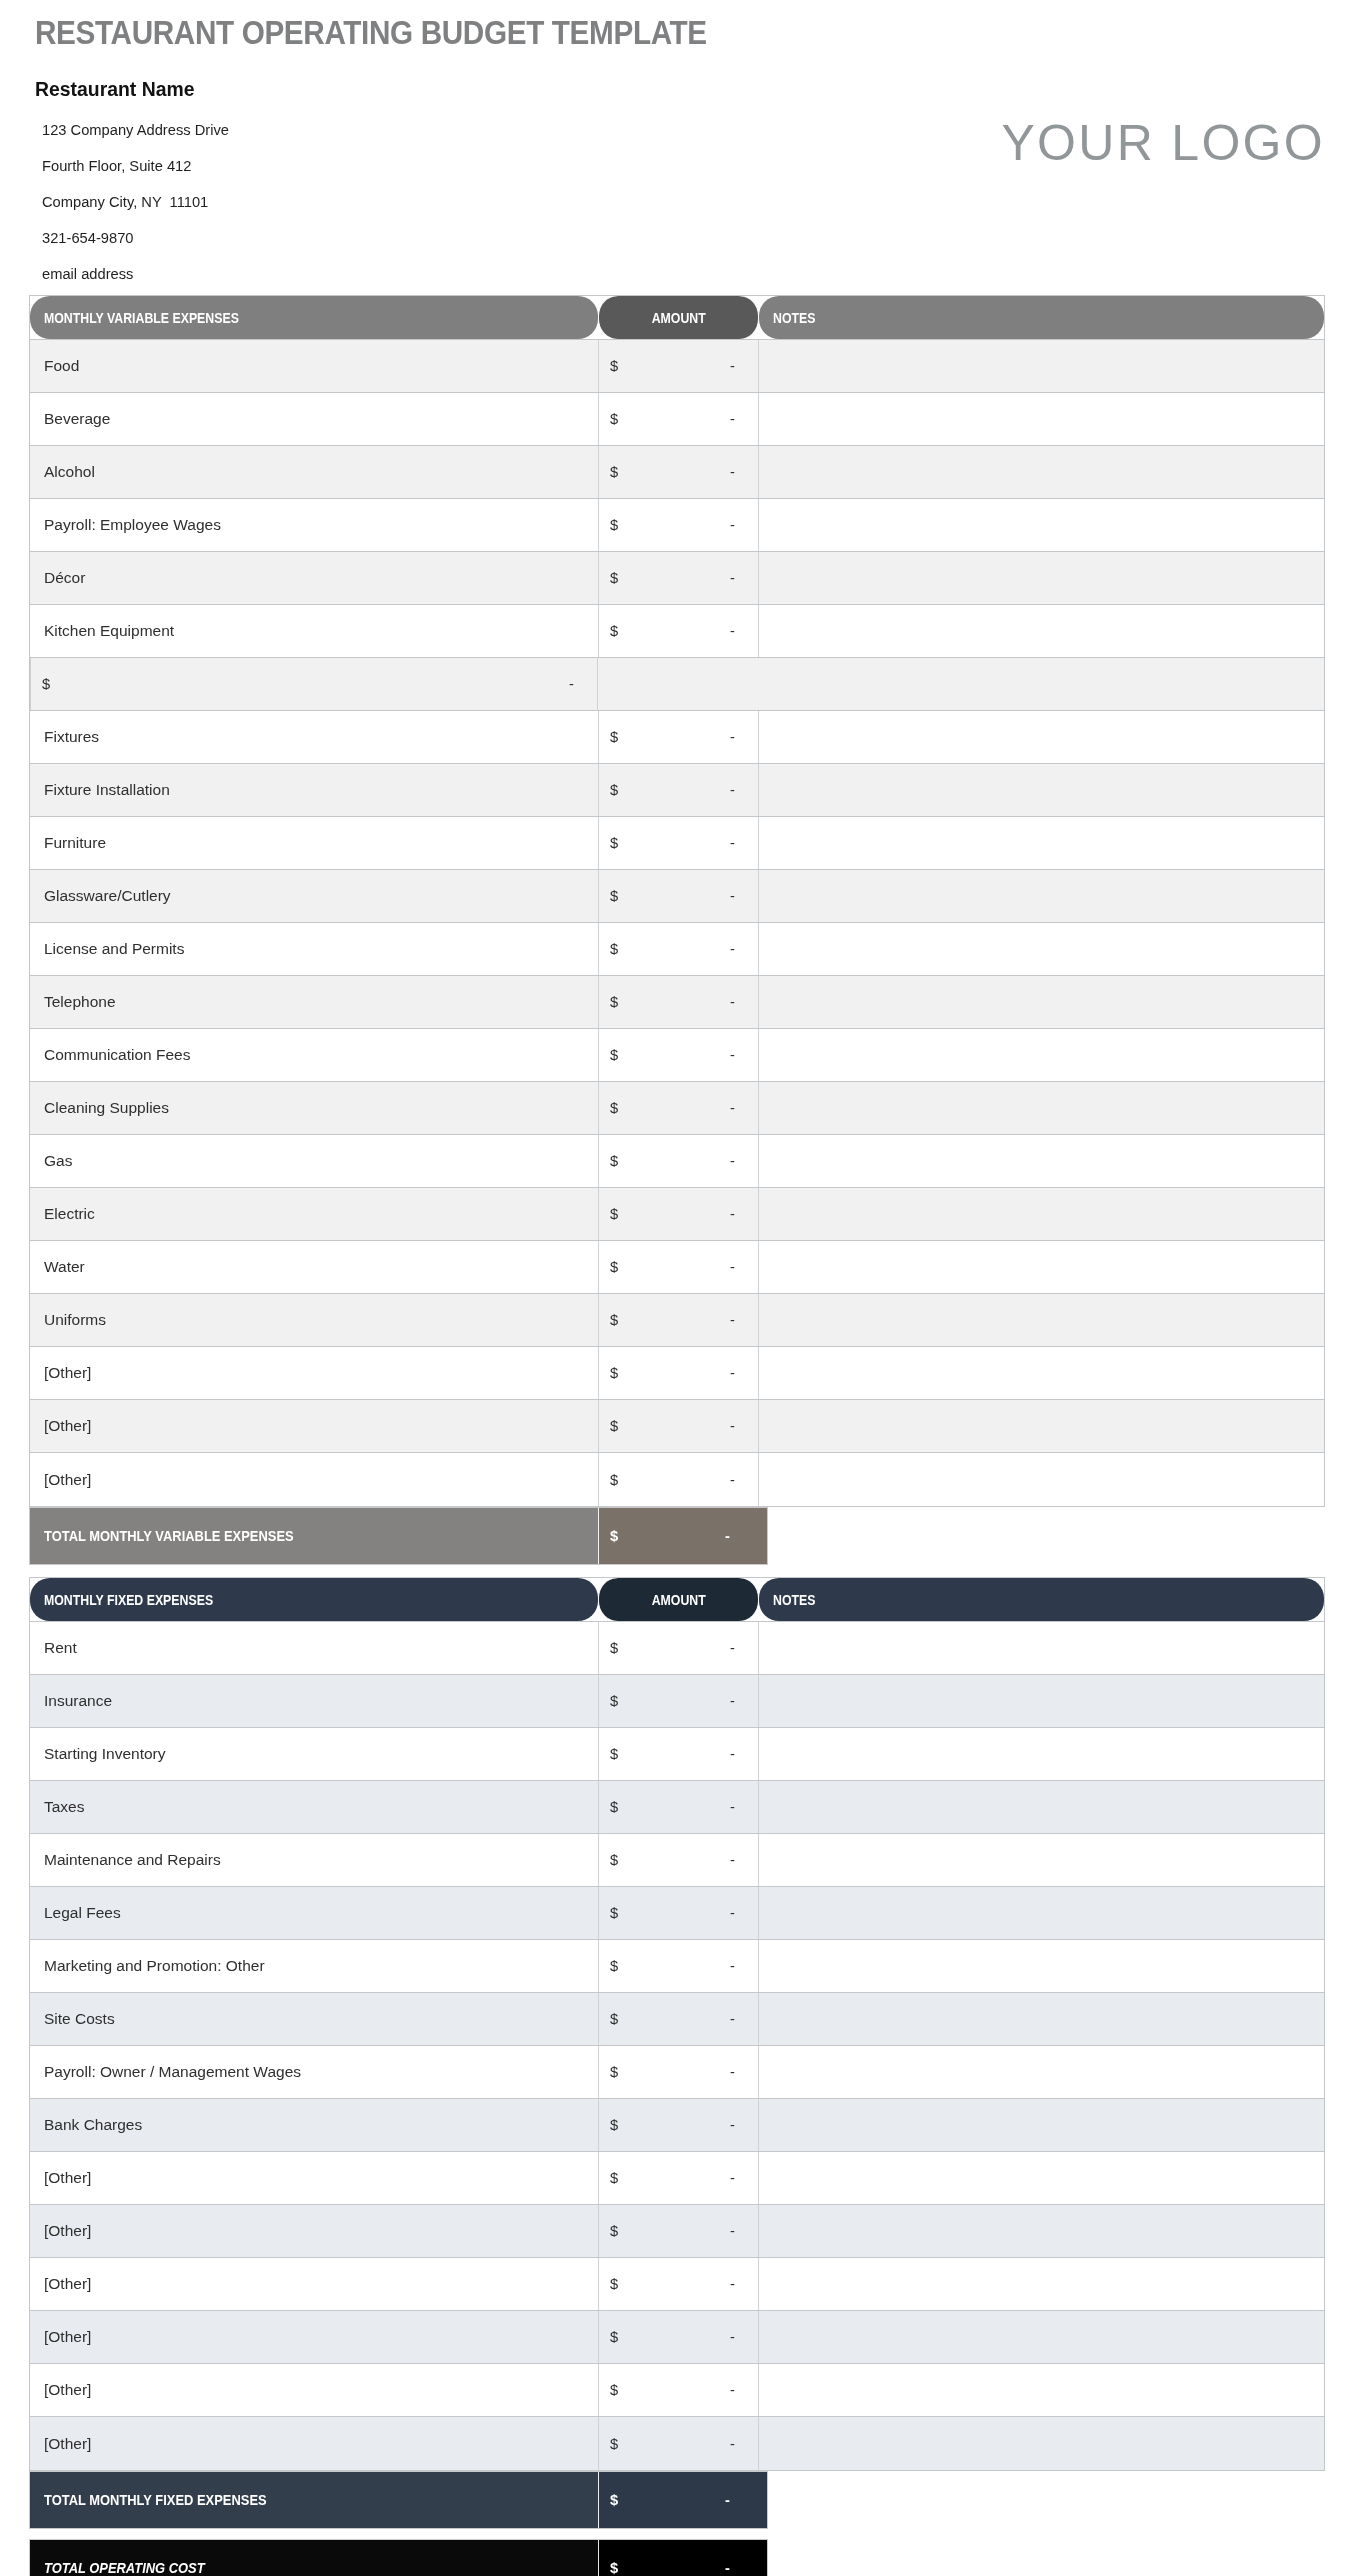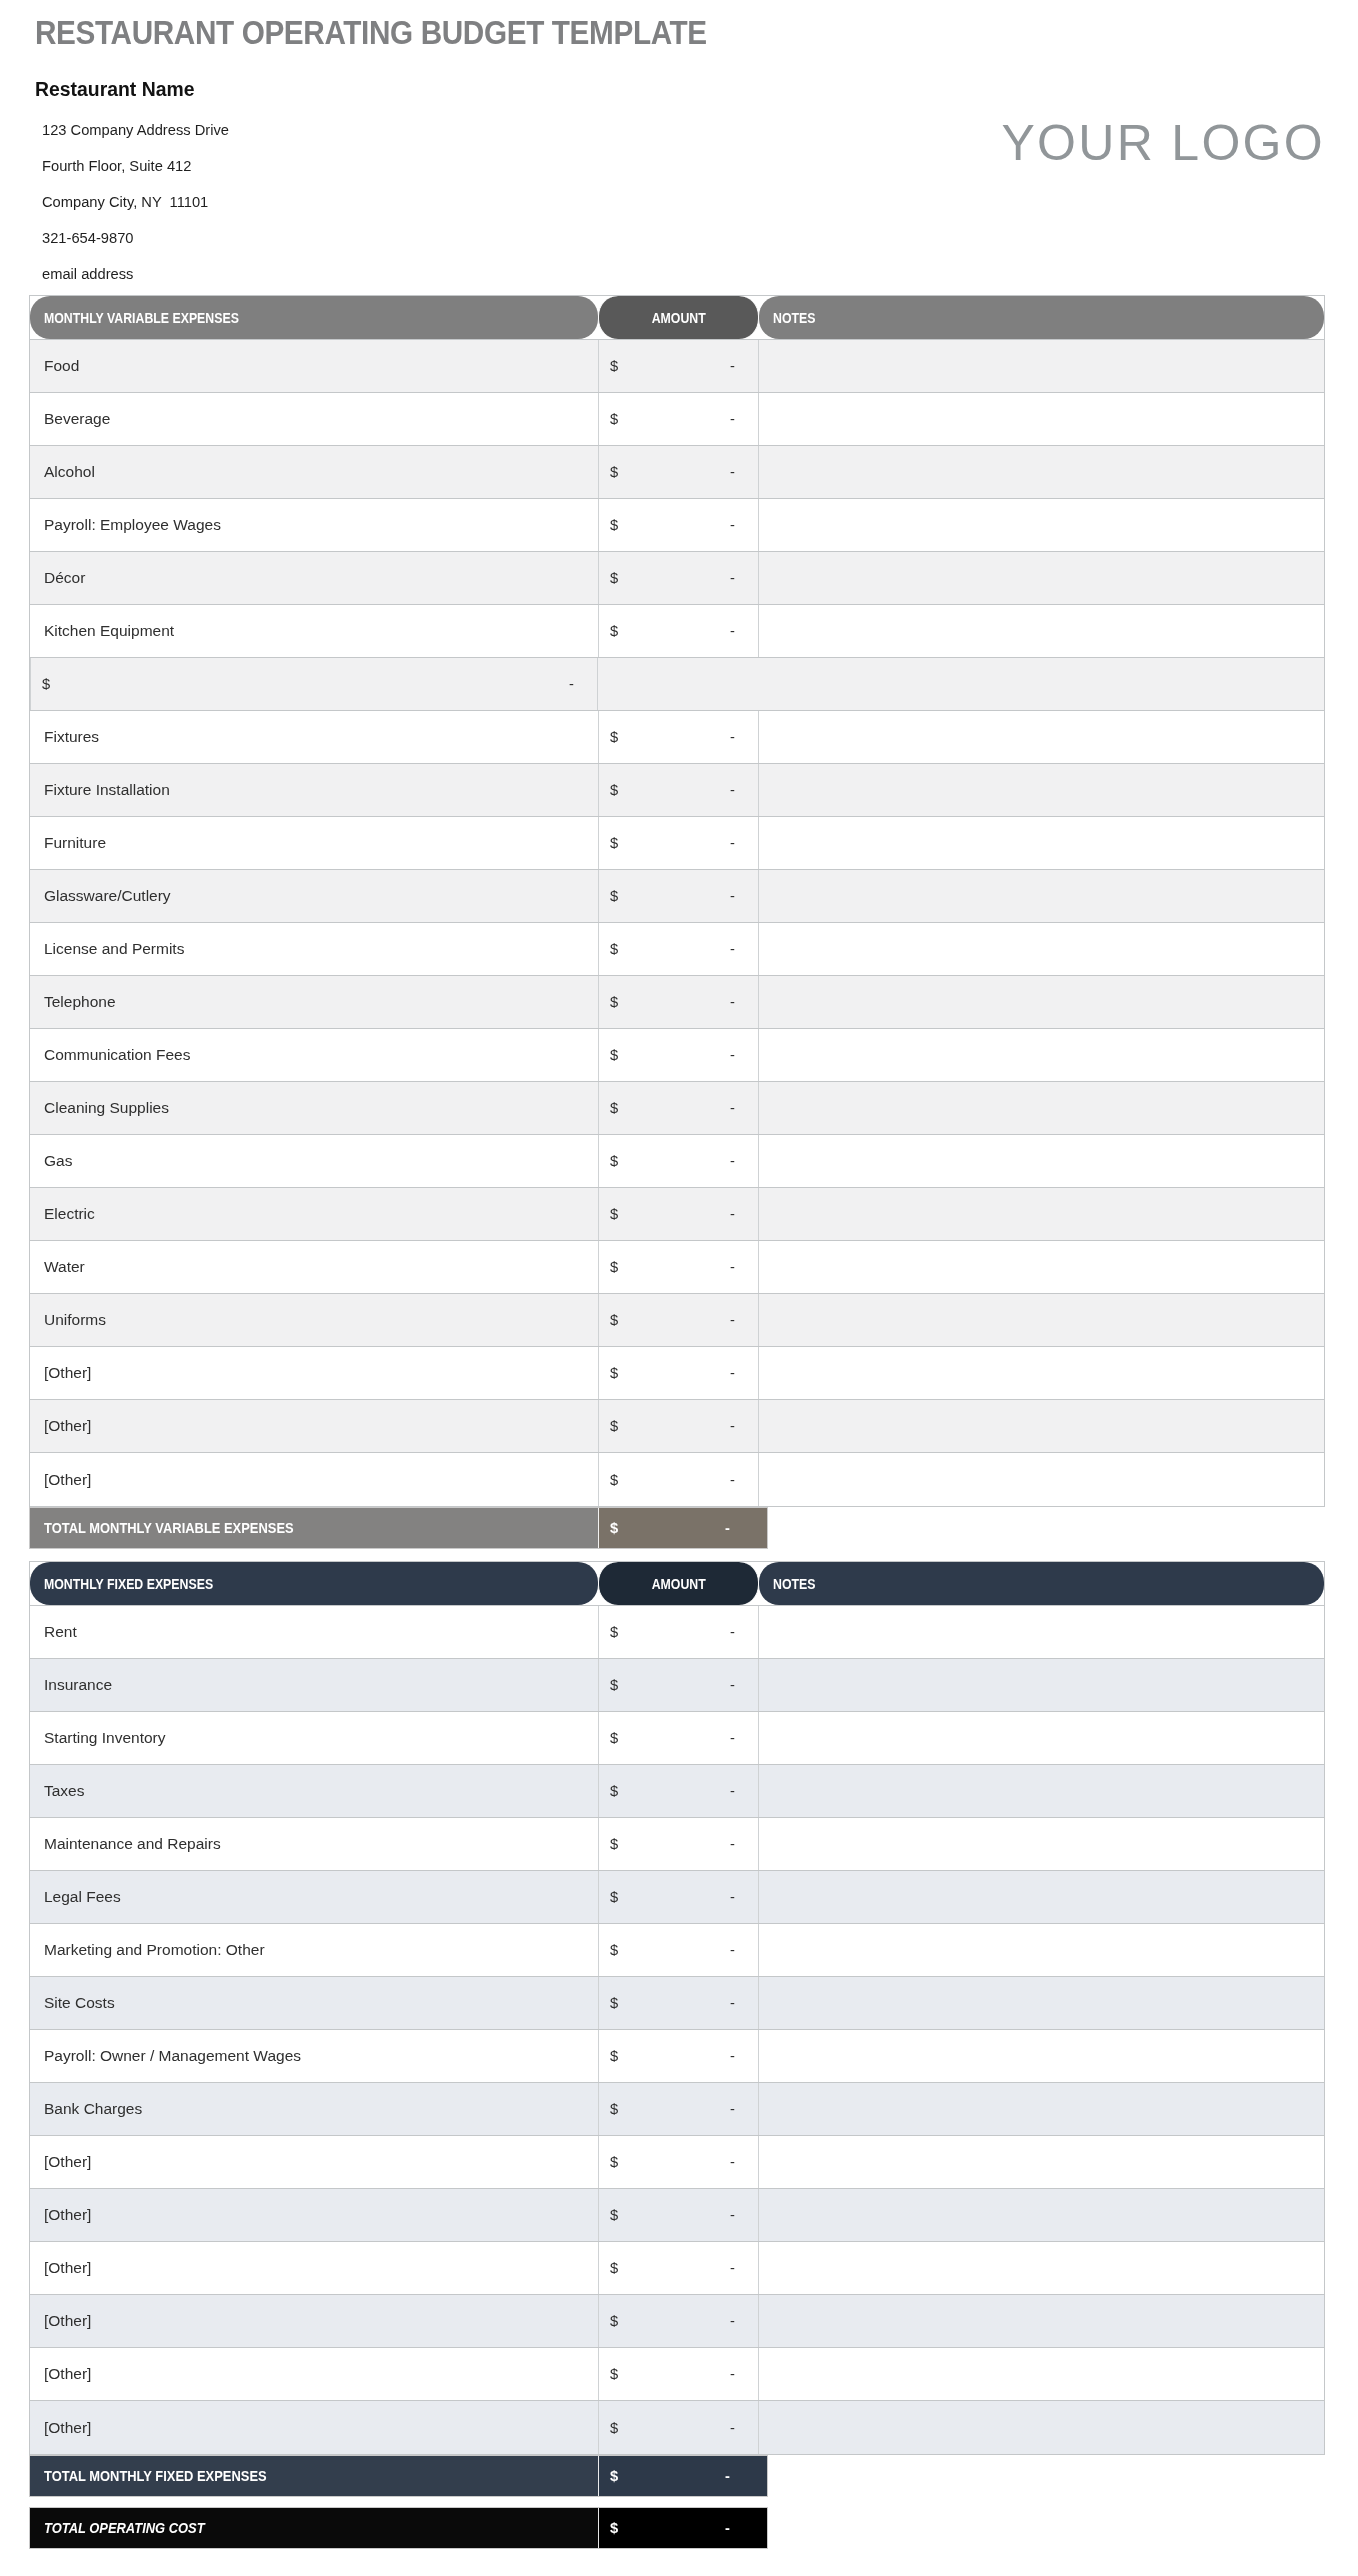--- a/index.html
+++ b/index.html
@@ -71,21 +71,21 @@
   .tbl-fixed .t-head .c-label,
   .tbl-fixed .t-head .c-notes { background:var(--fixed-header-bg,#2e3a4b); }
   .tbl-fixed .t-head .c-amount { background:var(--fixed-header-amount-bg,#1e2936); }
 
   
   .t-row.shade-gray { background:var(--row-shade-gray,#f1f1f2); }
   .t-row.shade-blue { background:var(--row-shade-blue,#e8ebf0); }
 
   
   .total-bar {
-    margin-left:29px; width:739px; height:42px;
+    margin-left:29px; width:739px; height:58px;
     display:grid; grid-template-columns:568px 1fr;
     border:1.6px solid #c9c9c9;
   }
   .total-bar .cell { color:#fff; }
   .total-bar .t-label {
     padding-left:14px; font-weight:bold; font-size:14.7px;
   }
   .total-bar .t-amount {
     justify-content:space-between; padding:0 37px 0 11px;
     font-size:14.7px; font-weight:bold;

